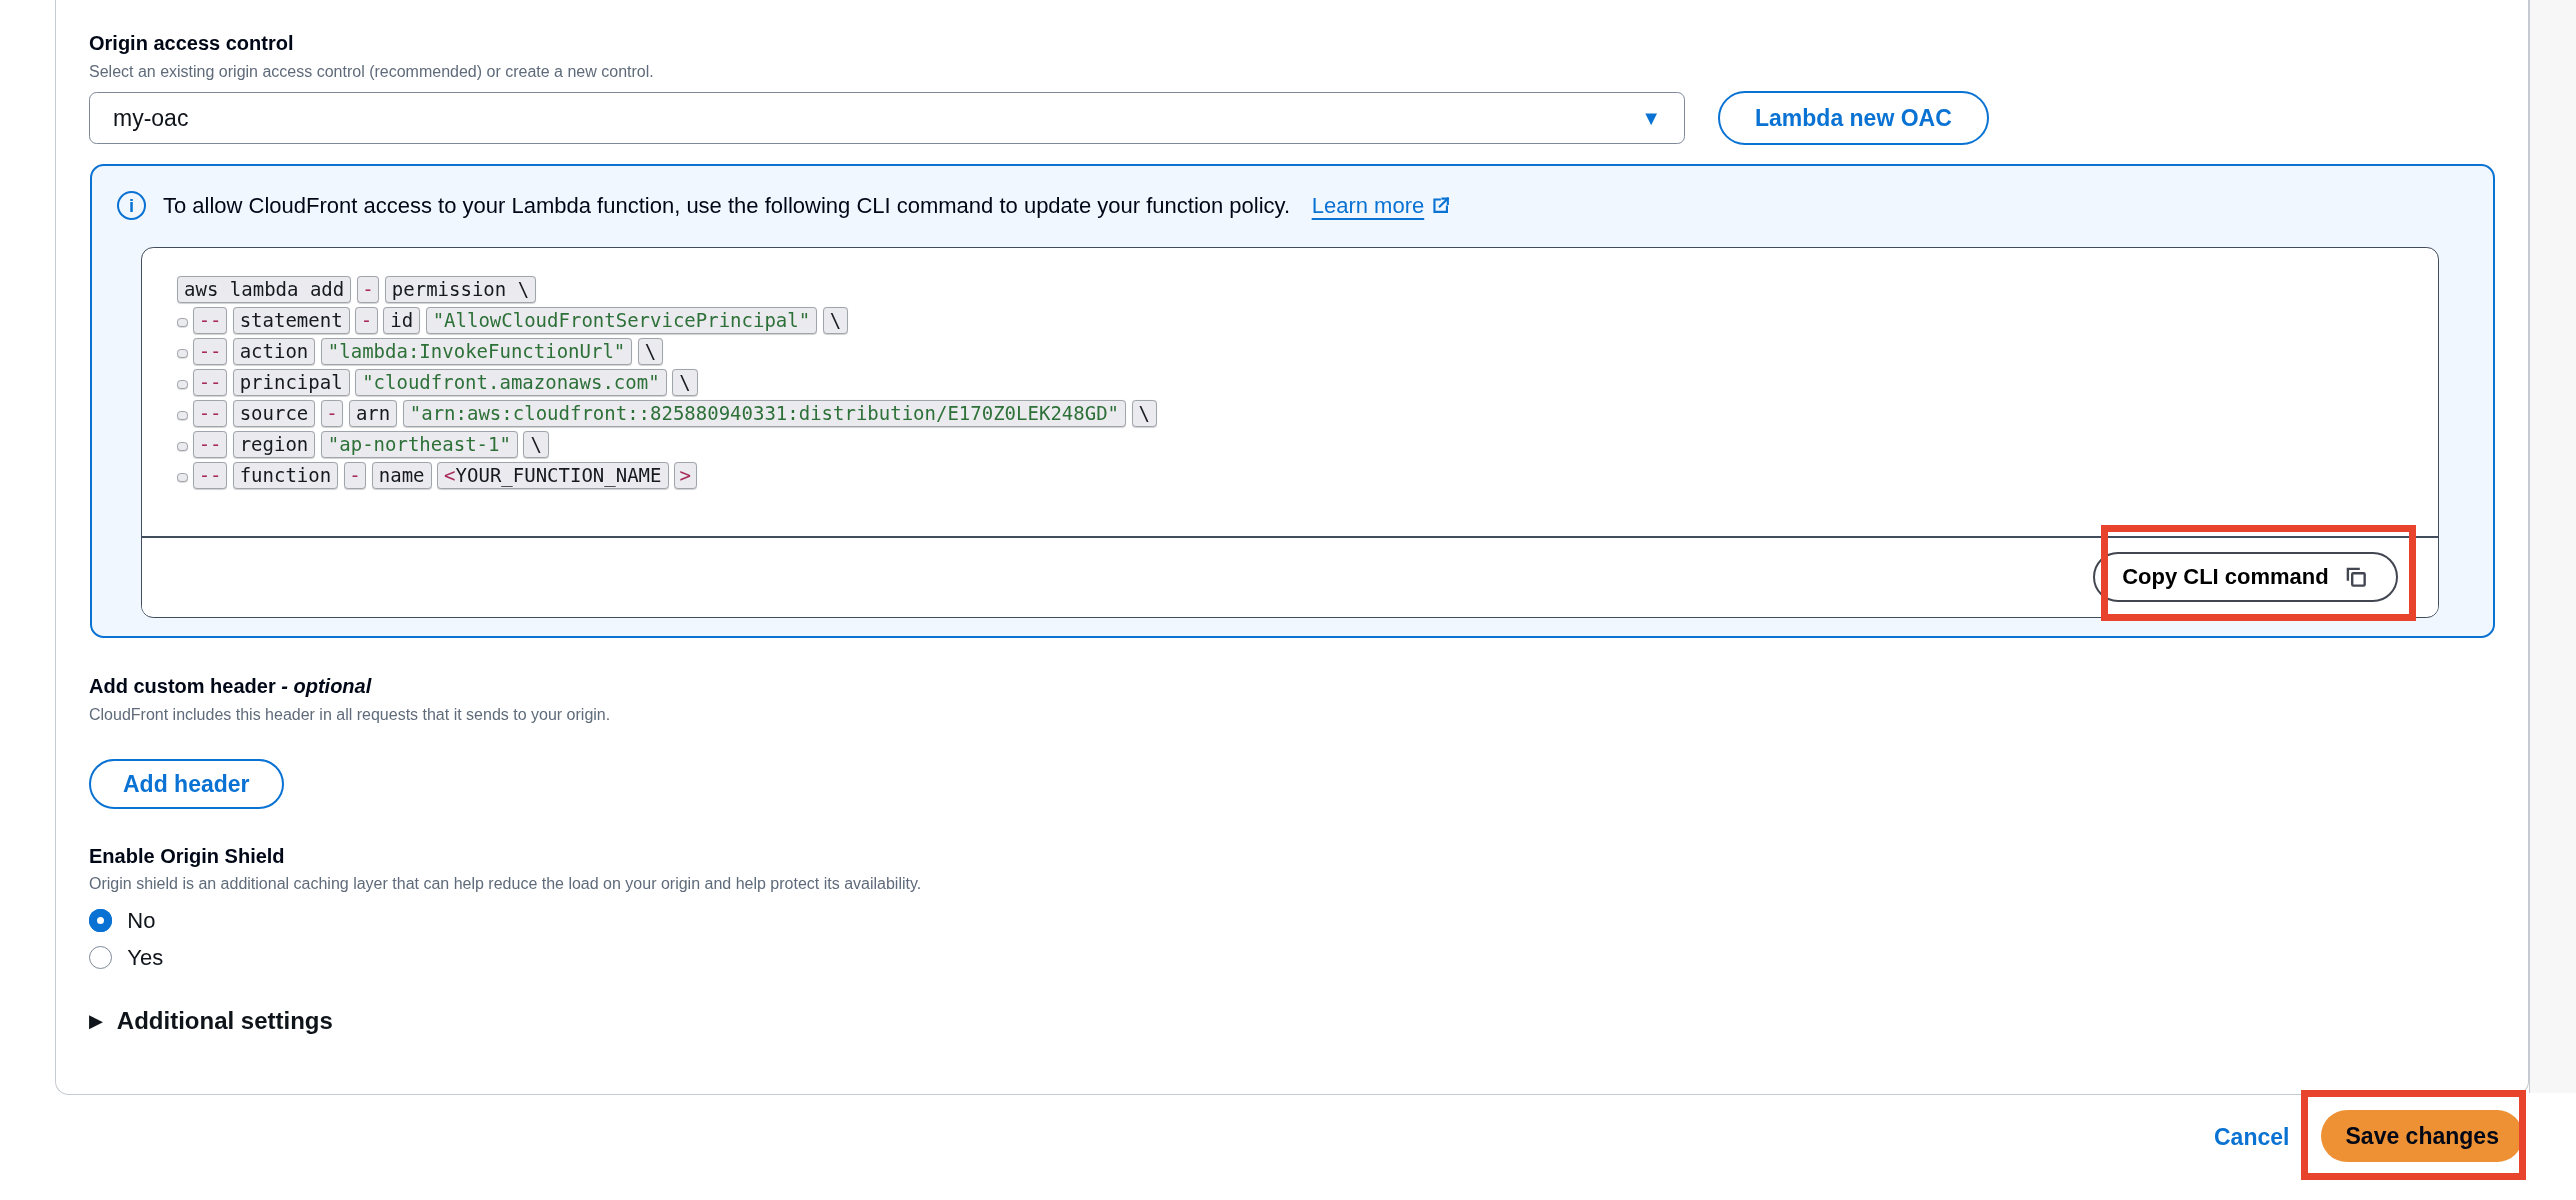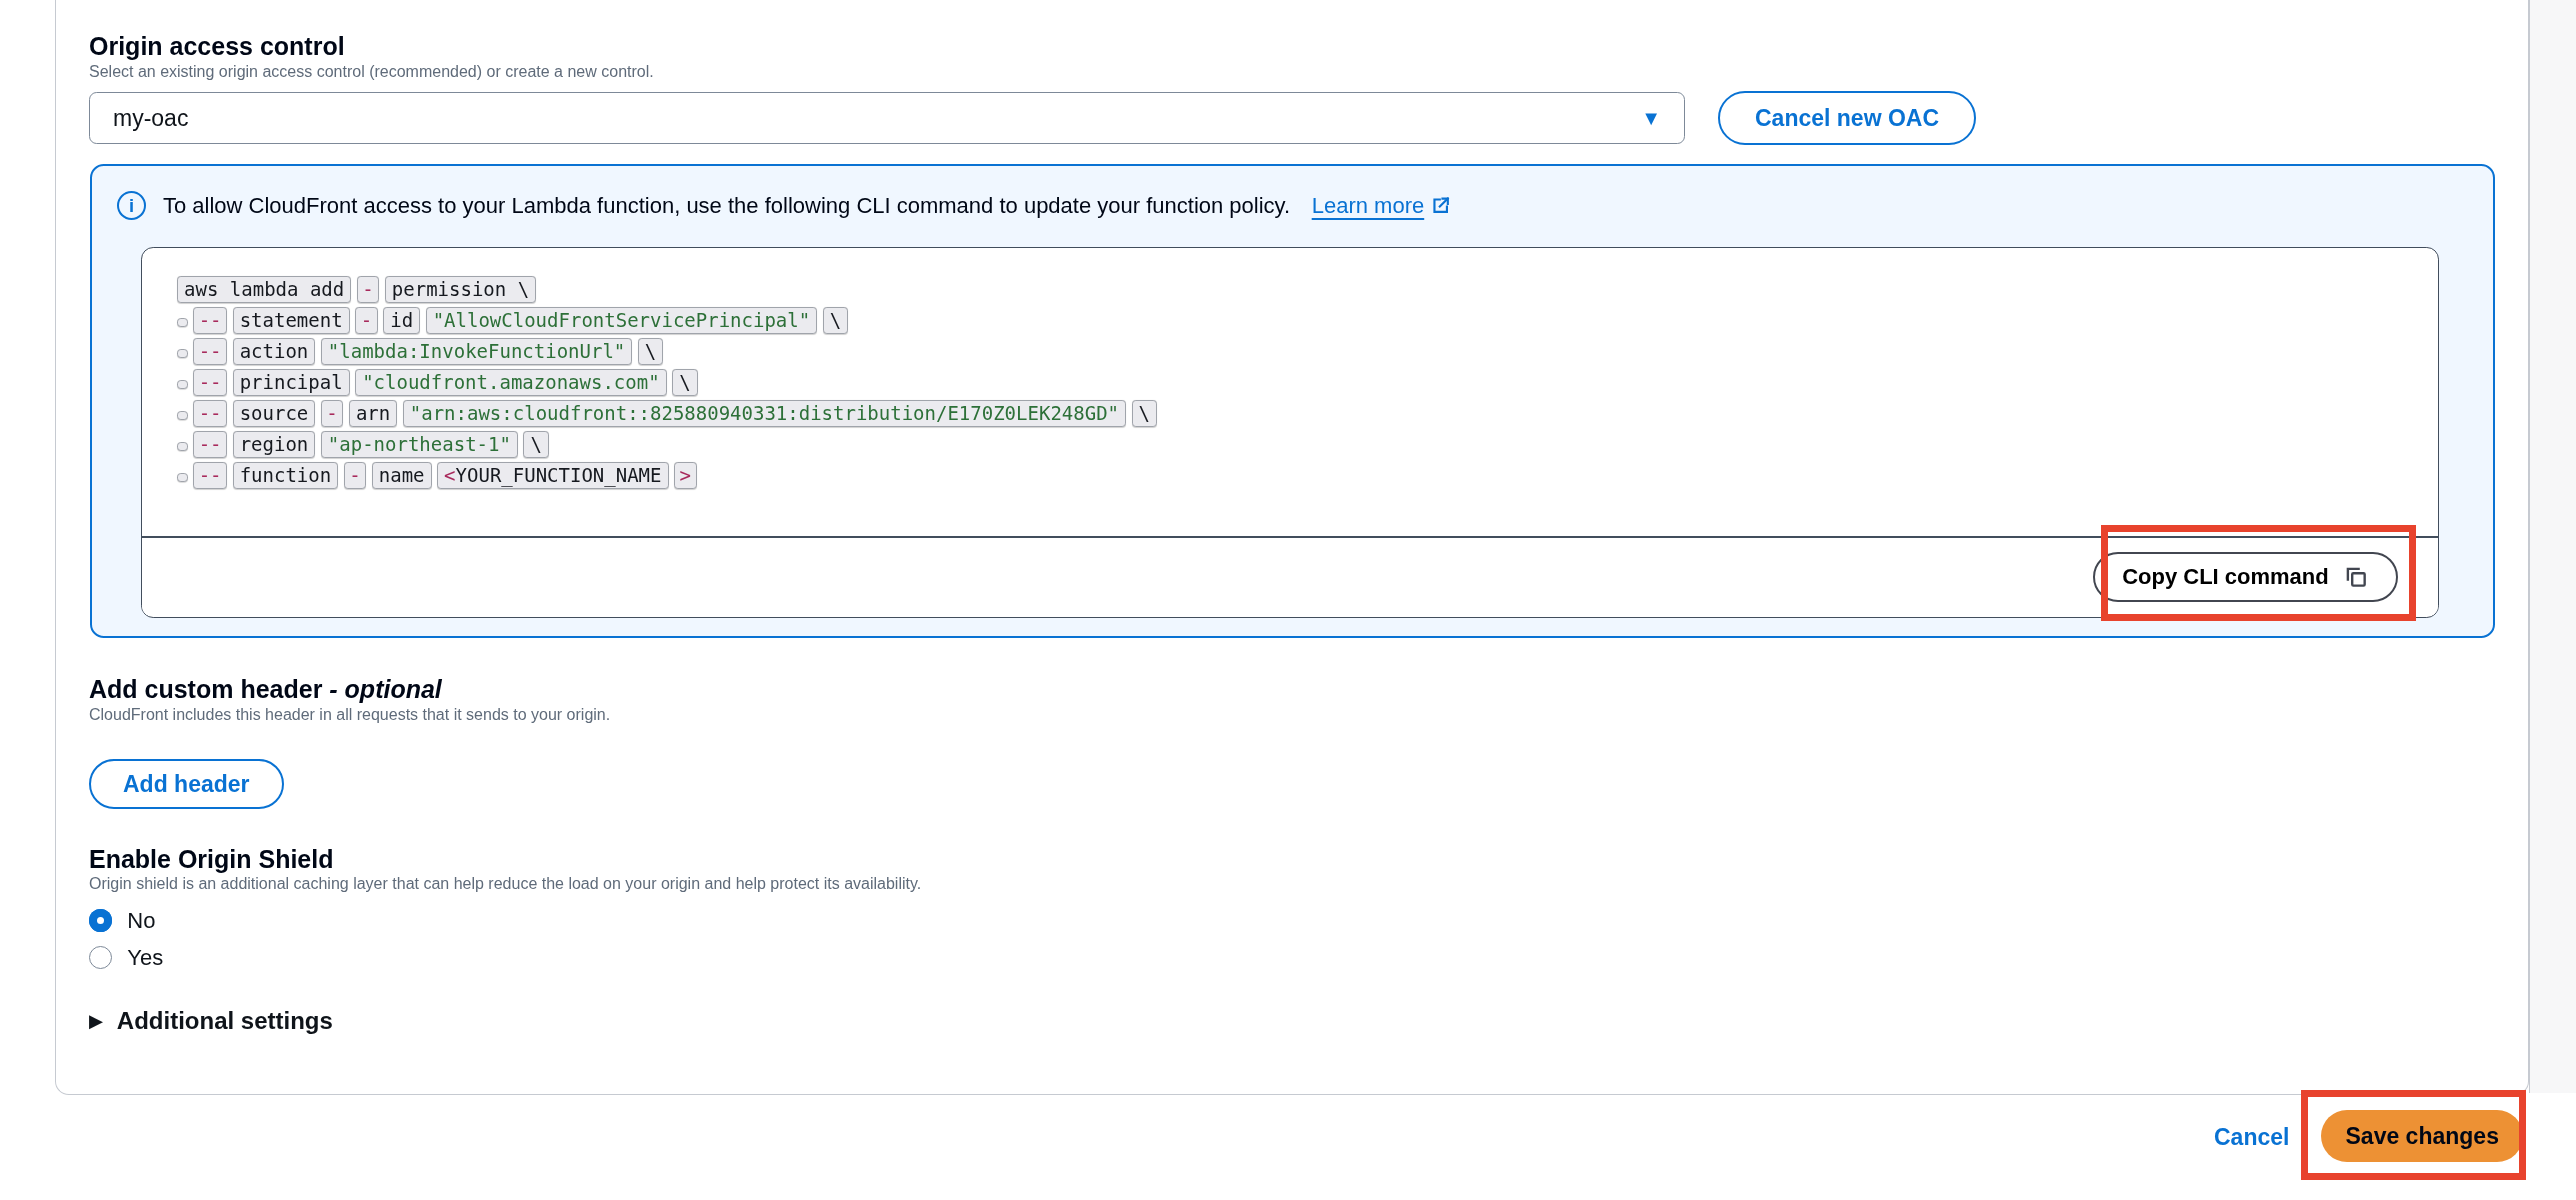--- a/index.html
+++ b/index.html
@@ -9,21 +9,21 @@
 
   
   .right-rail { position:absolute; left:2529px; top:0; width:47px; height:1093px;
     background:#f7f7f8; border-left:0.8px solid #c6cad1; }
 
   
   .card { position:absolute; left:55px; top:0; width:2474px; height:1095px;
     background:#ffffff; border-left:0.8px solid #c6cad1; border-right:0.8px solid #c6cad1;
     border-bottom:0.8px solid #c6cad1; border-radius:0 0 13.8px 13.8px; }
 
-  .field-label { position:absolute; left:33px; font-size:25px; font-weight:bold; color:#000716; }
+  .field-label { position:absolute; left:33px; font-size:20px; font-weight:bold; color:#000716; }
   .field-desc  { position:absolute; left:33px; font-size:16px; color:#5f6b7a; }
 
   
   .select { position:absolute; left:33px; top:92px; width:1596px; height:52px;
     background:#fff; border:1.5px solid #7d8998; border-radius:7.6px;
     display:flex; align-items:center; padding:0 23px; font-size:23px; color:#0f141a; cursor:pointer; }
   .select .caret { margin-left:auto; color:#0972d3; font-size:20px; }
 
   .btn-blue { display:inline-flex; align-items:center; justify-content:center;
     background:#fff; border:2.3px solid #0972d3; color:#0972d3; font-weight:bold;
@@ -98,21 +98,21 @@
   <div class="right-rail"></div>
 
   <div class="card">
 
     <div class="field-label" style="top:32px;">Origin access control</div>
     <div class="field-desc" style="top:63px;">Select an existing origin access control (recommended) or create a new control.</div>
     <div class="select">
       <span>my-oac</span>
       <span class="caret">▼</span>
     </div>
-    <button class="btn-blue btn-create">Cancel new OAC</button>
+    <button class="btn-blue btn-create">Lambda new OAC</button>
 
     <div class="alert">
       <div class="alert-head">
         <span class="info-icon">i</span>
         <span class="alert-text">To allow CloudFront access to your Lambda function, use the following CLI command to update your function policy.</span>
         <a class="learn-more">
           <span>Learn more</span>
           <span>
             <svg width="21.4" height="21.4" viewBox="0 0 24 24" fill="none" stroke="#0972d3" stroke-width="2.4" stroke-linecap="square">
               <path d="M19 13v6H5V5h6"></path>

